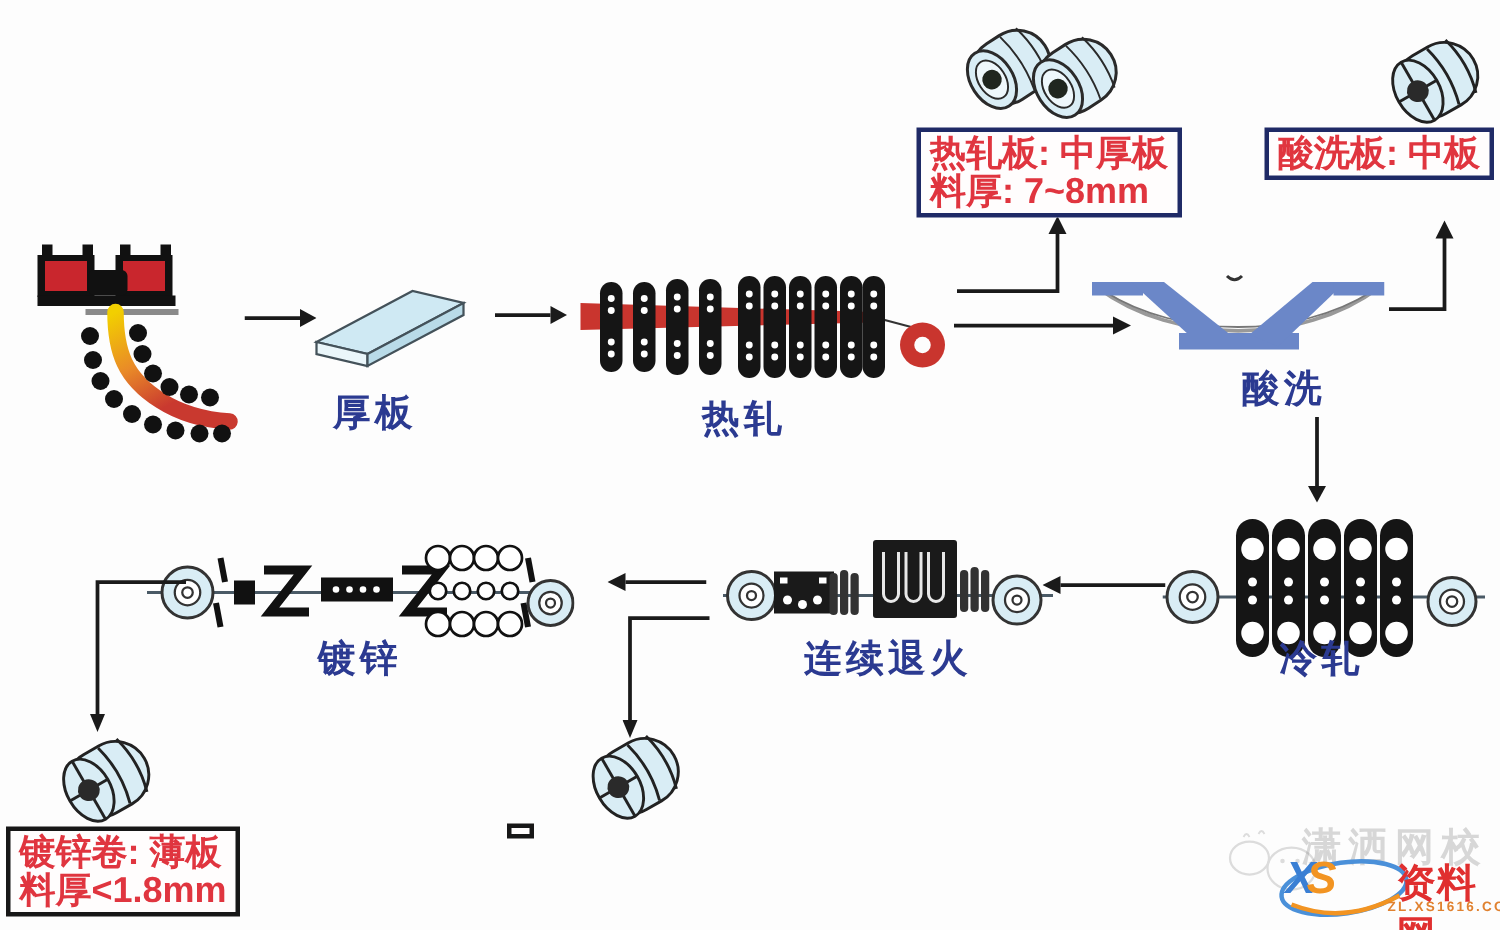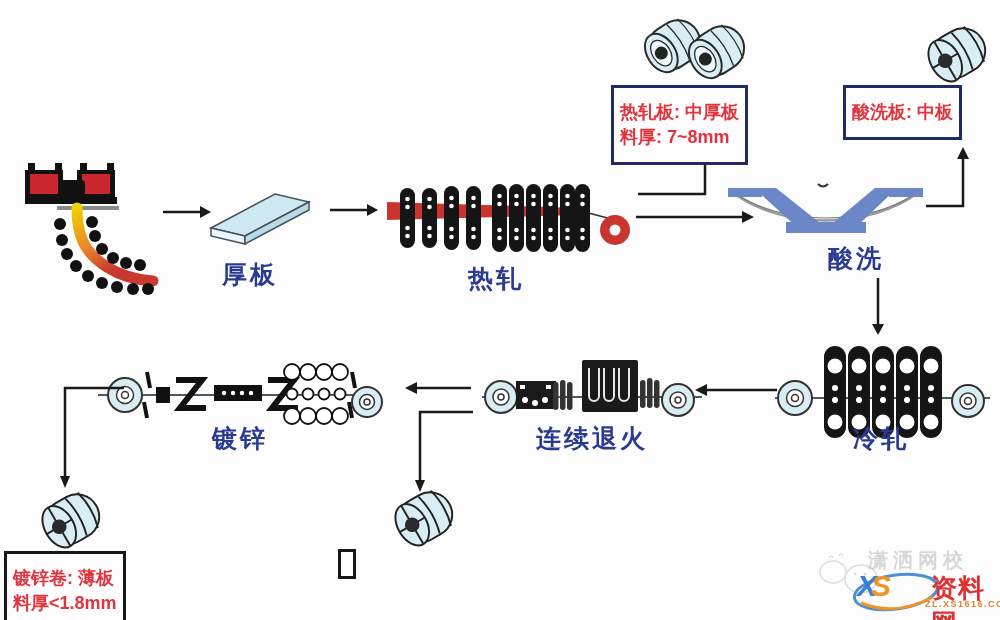--- a/index.html
+++ b/index.html
@@ -7,26 +7,26 @@
     position:relative;width:1000px;height:620px;overflow:hidden;
     background:#fdfdfd;font-family:"Liberation Sans",sans-serif;
   }
   .abs{position:absolute;}
   .stage-label{
     position:absolute;color:#2b3a91;font-weight:bold;font-size:25px;
     letter-spacing:3px;white-space:nowrap;
   }
   .callout{
     position:absolute;border:3px solid #1f2a66;background:#fffdfd;
-    color:#e0353f;font-weight:bold;font-size:18px;line-height:25px;
-    padding:12px 6px;white-space:nowrap;
+    color:#e0353f;font-weight:bold;font-size:24px;line-height:25px;
+    padding:2px 6px;white-space:nowrap;
   }
   .callout.dark-border{border-color:#171717;}
   .wm-site{
-    position:absolute;left:53px;top:2px;font-size:20px;font-weight:bold;
+    position:absolute;left:53px;top:2px;font-size:26px;font-weight:bold;
     color:rgba(130,130,130,0.30);letter-spacing:5px;white-space:nowrap;
   }
   .wm-brand{
     position:absolute;left:116px;top:26px;color:#e02f2f;font-weight:bold;
     font-size:26px;letter-spacing:1px;
   }
   .wm-url{
     position:absolute;left:110px;top:54px;color:#e0812f;font-weight:bold;
     font-size:9px;letter-spacing:1.5px;
   }

